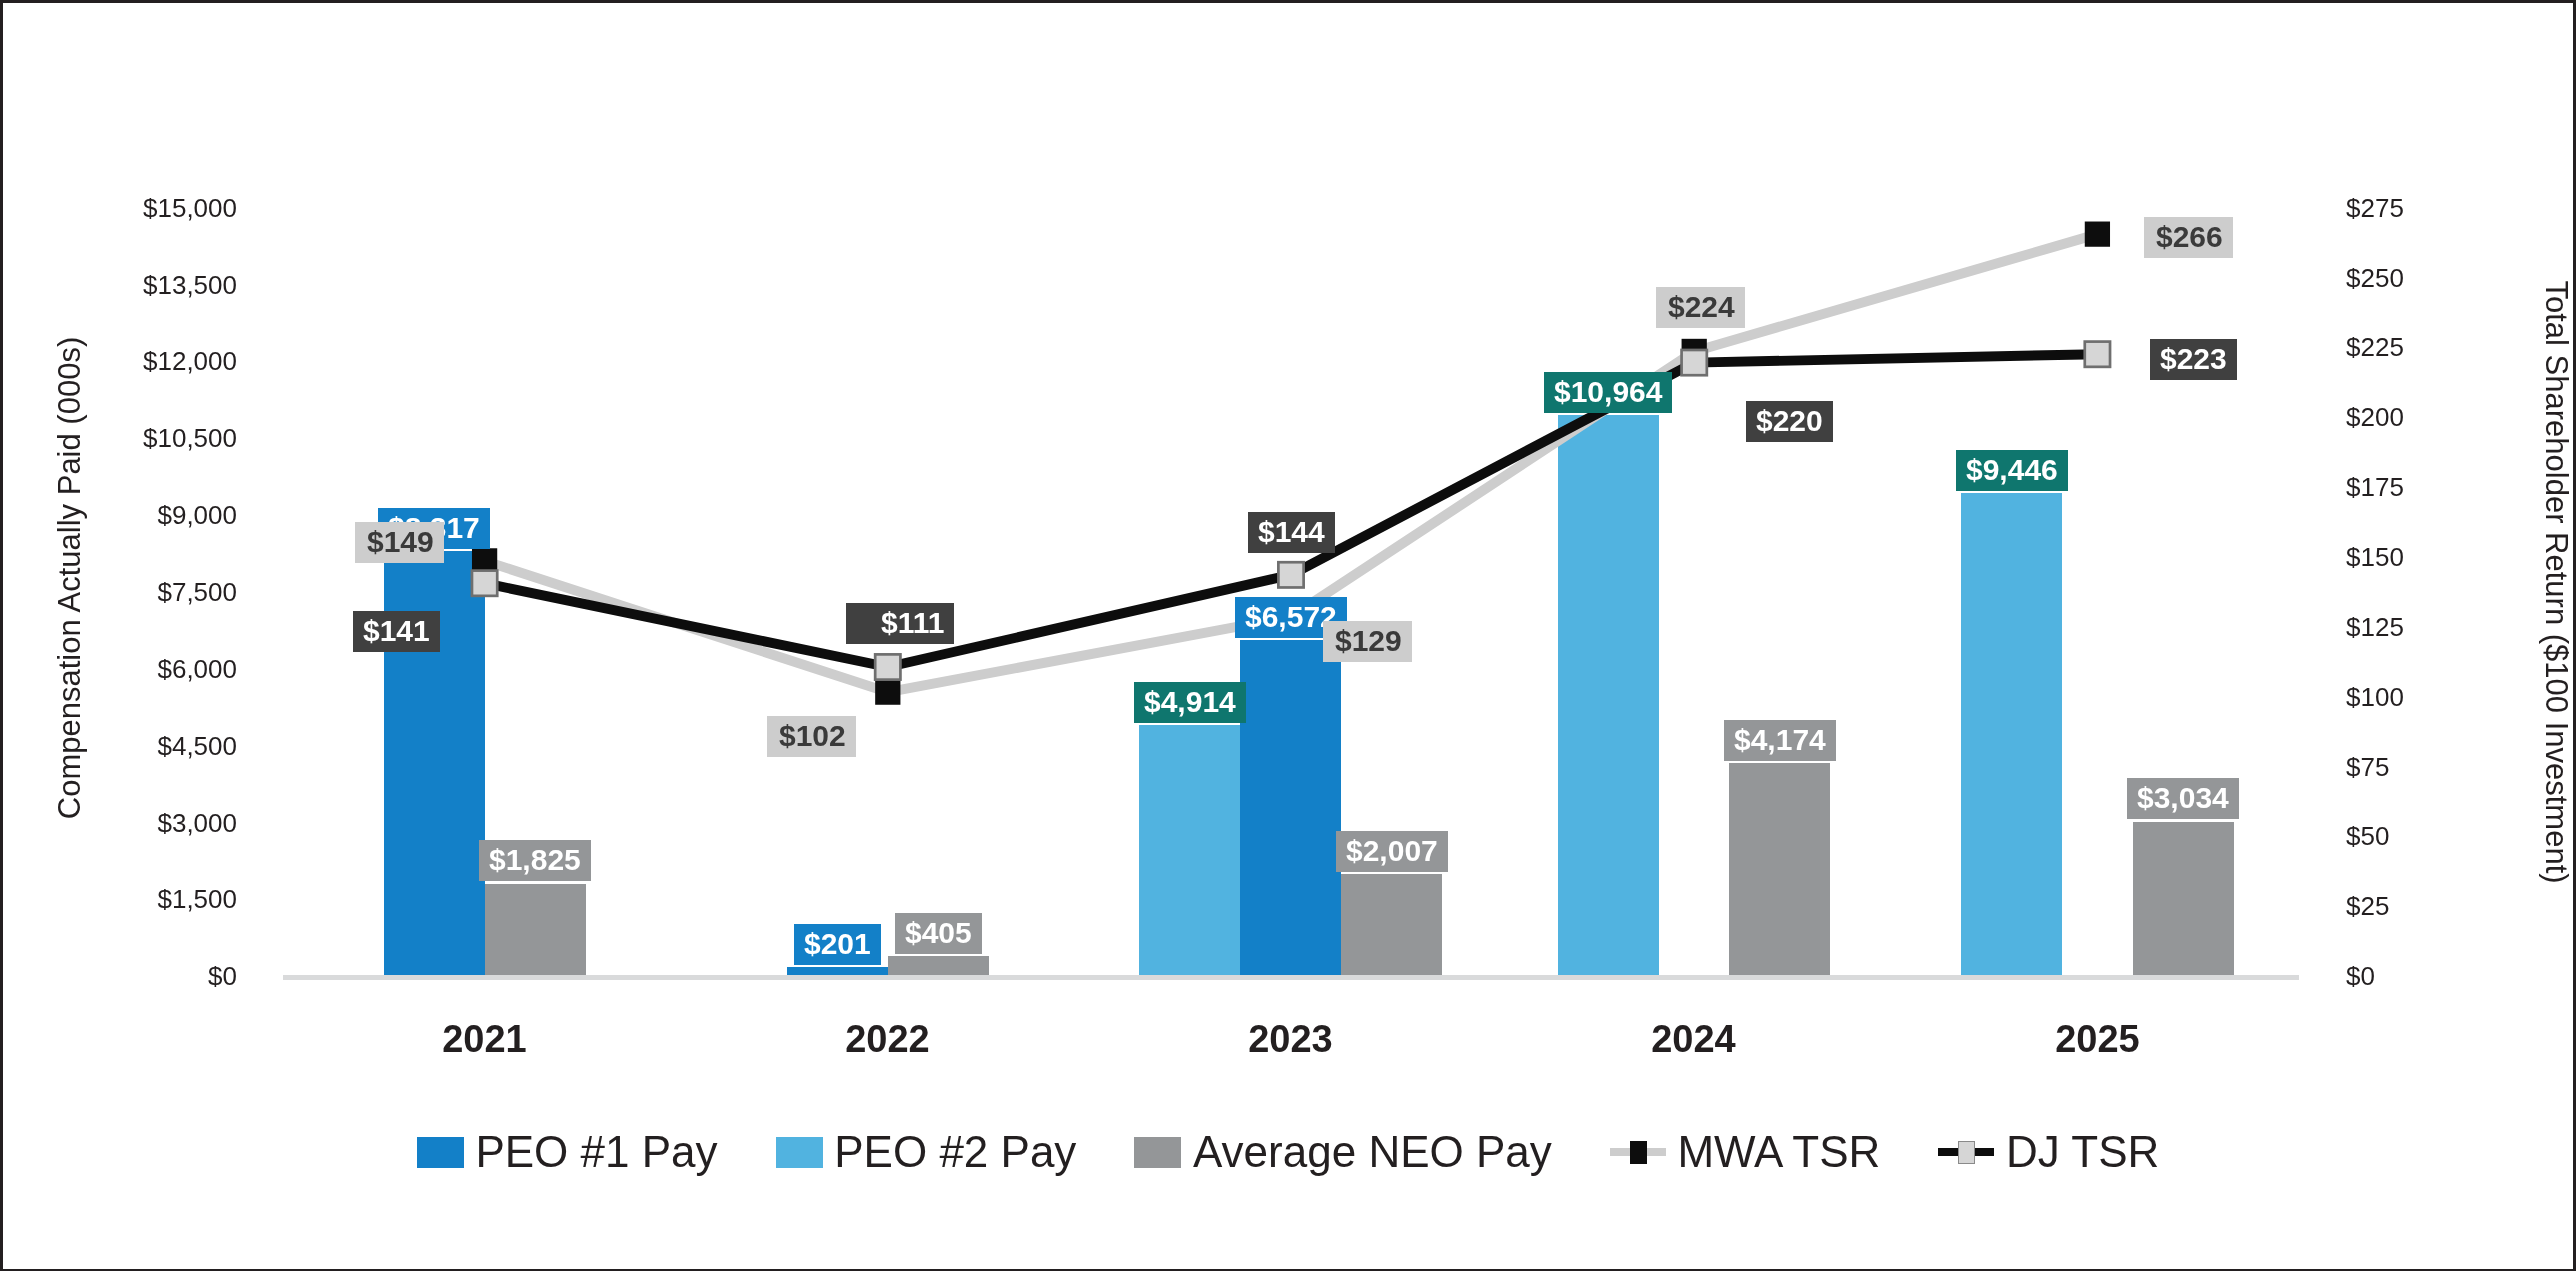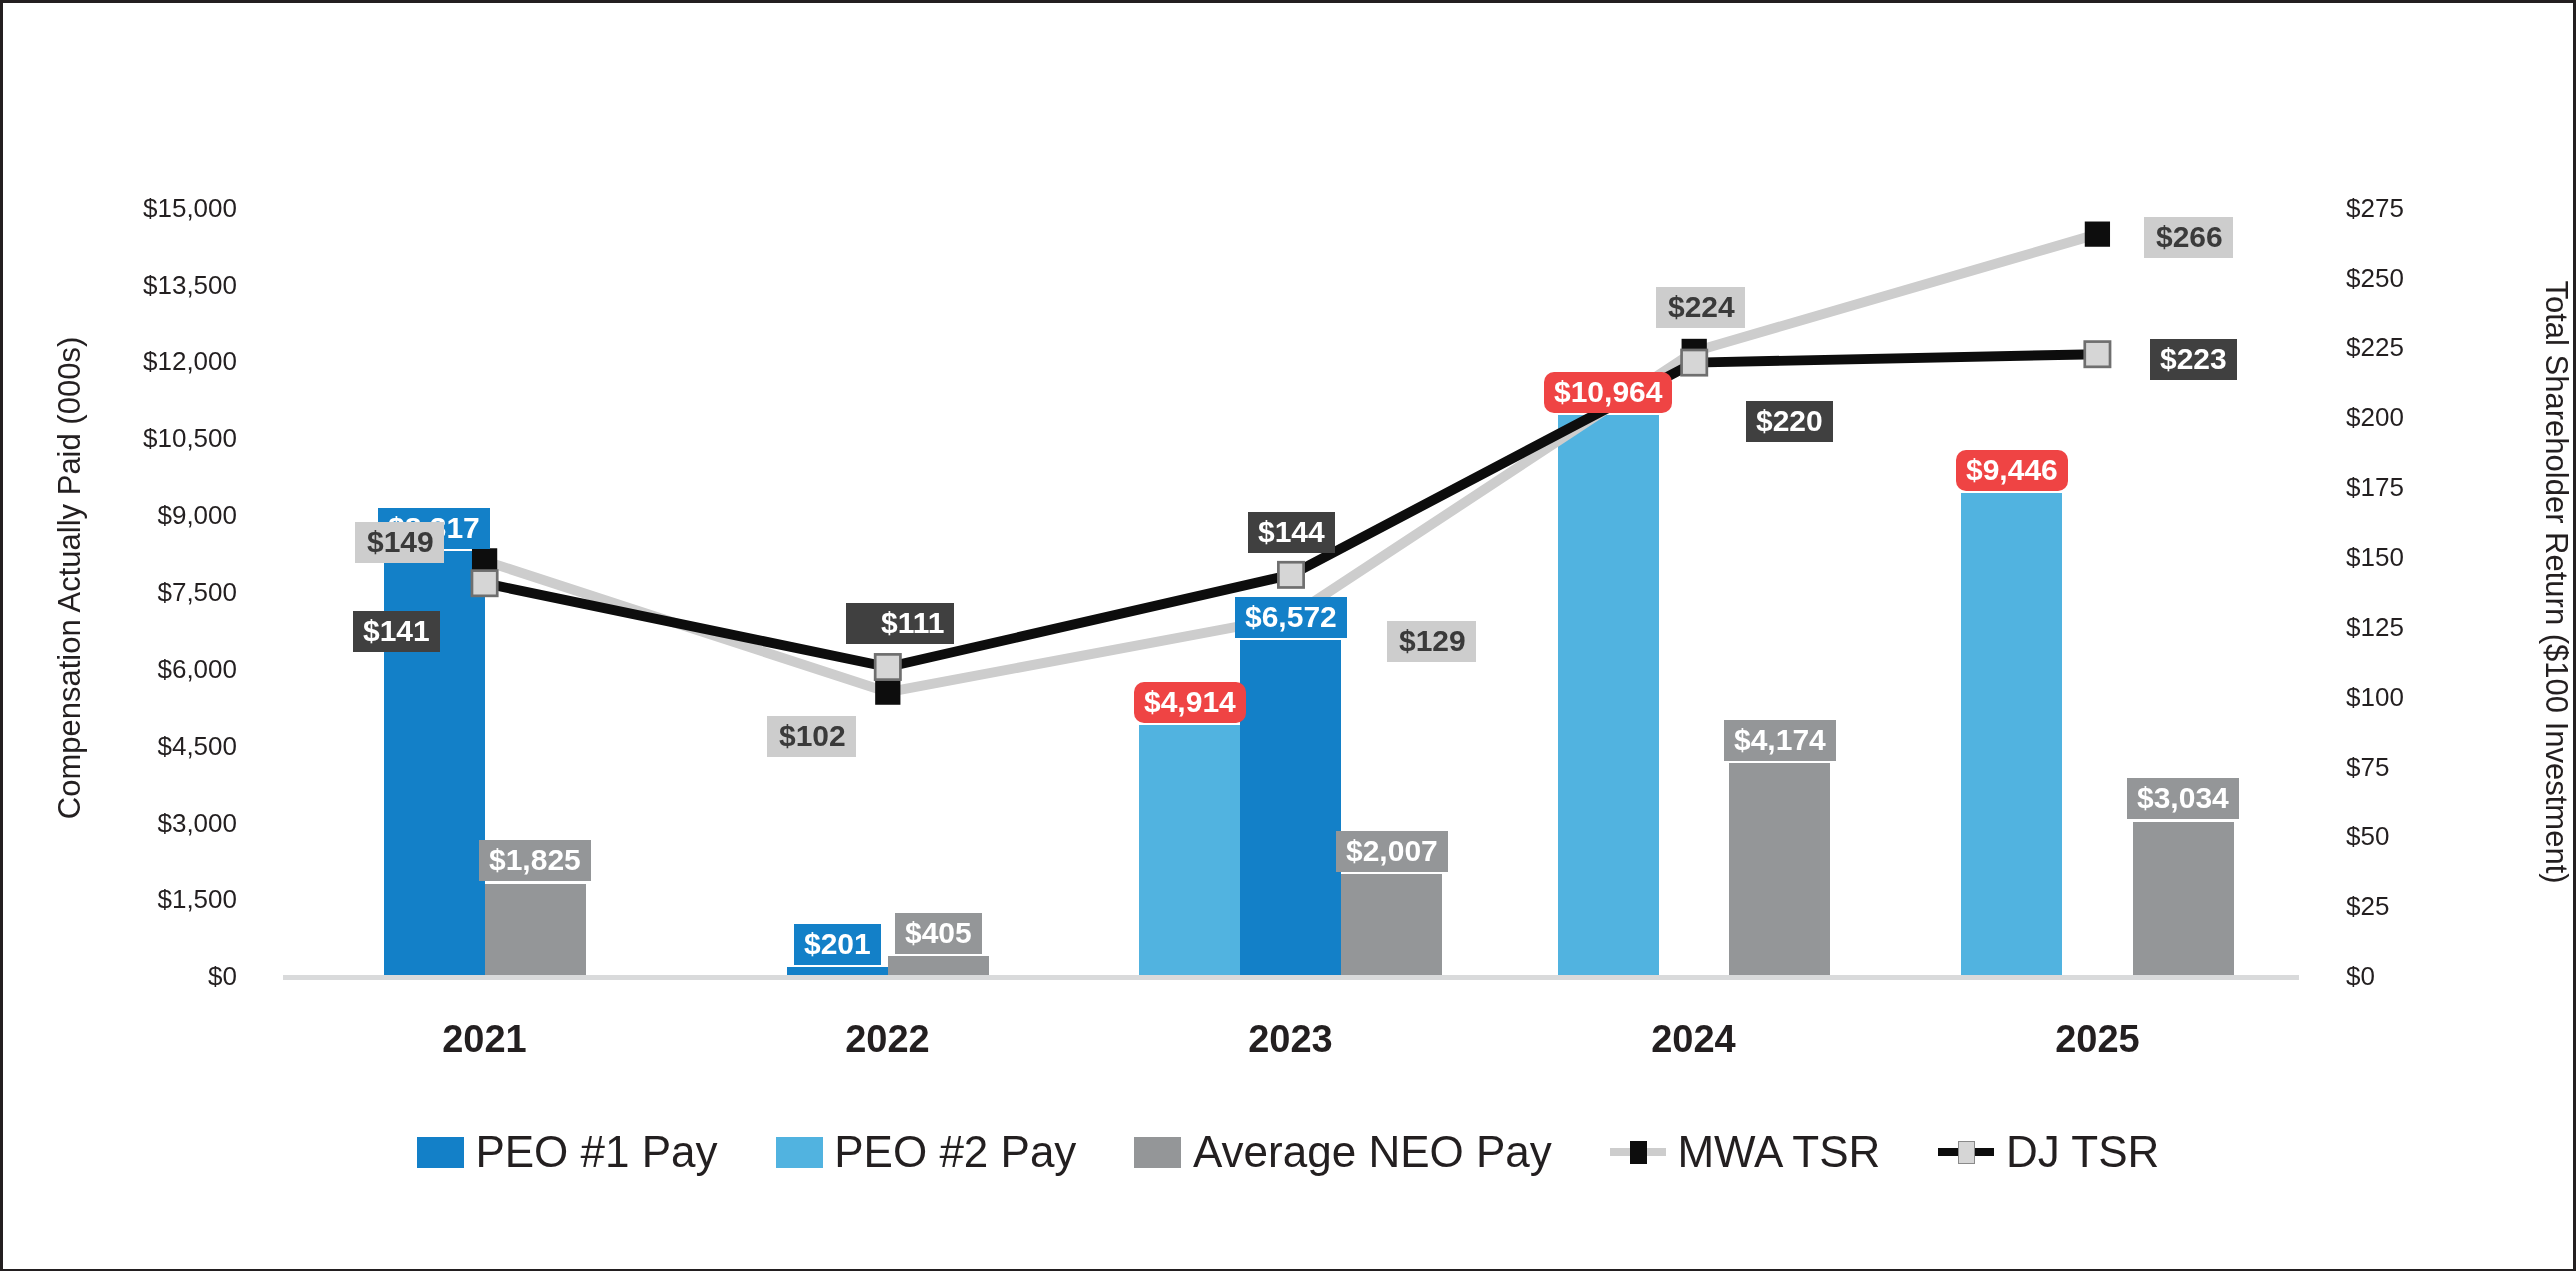--- a/index.html
+++ b/index.html
@@ -43,21 +43,21 @@
   .bar{position:absolute;bottom:0;}
   .bar.peo1{background:#1380c8;}
   .bar.peo2{background:#51b3e0;}
   .bar.neo{background:#949698;}
   
   .dlabel{
     position:absolute;font-size:30px;font-weight:bold;color:#ffffff;
     padding:4.5px 10px 6.3px 10px;white-space:nowrap;line-height:1;
   }
   .dlabel.peo1{background:#1380c8;}
-  .dlabel.peo2{background:#ef4444;border-radius:10px;}
+  .dlabel.peo2{background:#0f766e;}
   .dlabel.neo{background:#949698;}
   .dlabel.mwa{background:#cdcdcd;color:#3a3a3a;padding-left:12px;}
   .dlabel.dj{background:#404040;color:#ffffff;}
   
   #lines{position:absolute;left:0;top:0;width:2016px;height:768px;overflow:visible;}
   
   .cat{
     position:absolute;top:1015px;font-size:38px;font-weight:bold;
     color:#231f20;text-align:center;width:271px;
   }
@@ -156,21 +156,21 @@
       <div class="dlabel neo" style="visibility: visible; left: 892px; top: 910px;">$405</div>
       <div class="dlabel peo2" style="visibility: visible; left: 1131px; top: 679px;">$4,914</div>
       <div class="dlabel peo1" style="visibility: visible; left: 1232px; top: 594px;">$6,572</div>
       <div class="dlabel neo" style="visibility: visible; left: 1333px; top: 828px;">$2,007</div>
       <div class="dlabel peo2" style="visibility: visible; left: 1541px; top: 369px;">$10,964</div>
       <div class="dlabel neo" style="visibility: visible; left: 1721px; top: 717px;">$4,174</div>
       <div class="dlabel peo2" style="visibility: visible; left: 1953px; top: 447px;">$9,446</div>
       <div class="dlabel neo" style="visibility: visible; left: 2124px; top: 775px;">$3,034</div>
       <div class="dlabel mwa" style="visibility: visible; left: 352px; top: 519px;">$149</div>
       <div class="dlabel mwa" style="visibility: visible; left: 764px; top: 713px;">$102</div>
-      <div class="dlabel mwa" style="visibility: visible; left: 1384px; top: 618px;">$129</div>
+      <div class="dlabel mwa" style="visibility: visible; left: 1320px; top: 618px;">$129</div>
       <div class="dlabel mwa" style="visibility: visible; left: 1653px; top: 284px;">$224</div>
       <div class="dlabel mwa" style="visibility: visible; left: 2141px; top: 214px;">$266</div>
       <div class="dlabel dj" style="visibility: visible; left: 350px; top: 608px;">$141</div>
       <div class="dlabel dj" style="visibility: visible; left: 843px; top: 600px; padding-left: 35px;">$111</div>
       <div class="dlabel dj" style="visibility: visible; left: 1245px; top: 509px;">$144</div>
       <div class="dlabel dj" style="visibility: visible; left: 1743px; top: 398px;">$220</div>
       <div class="dlabel dj" style="visibility: visible; left: 2147px; top: 336px;">$223</div>
     </div>
   <div id="cats">
       <div class="cat" style="left: 346px;">2021</div>

